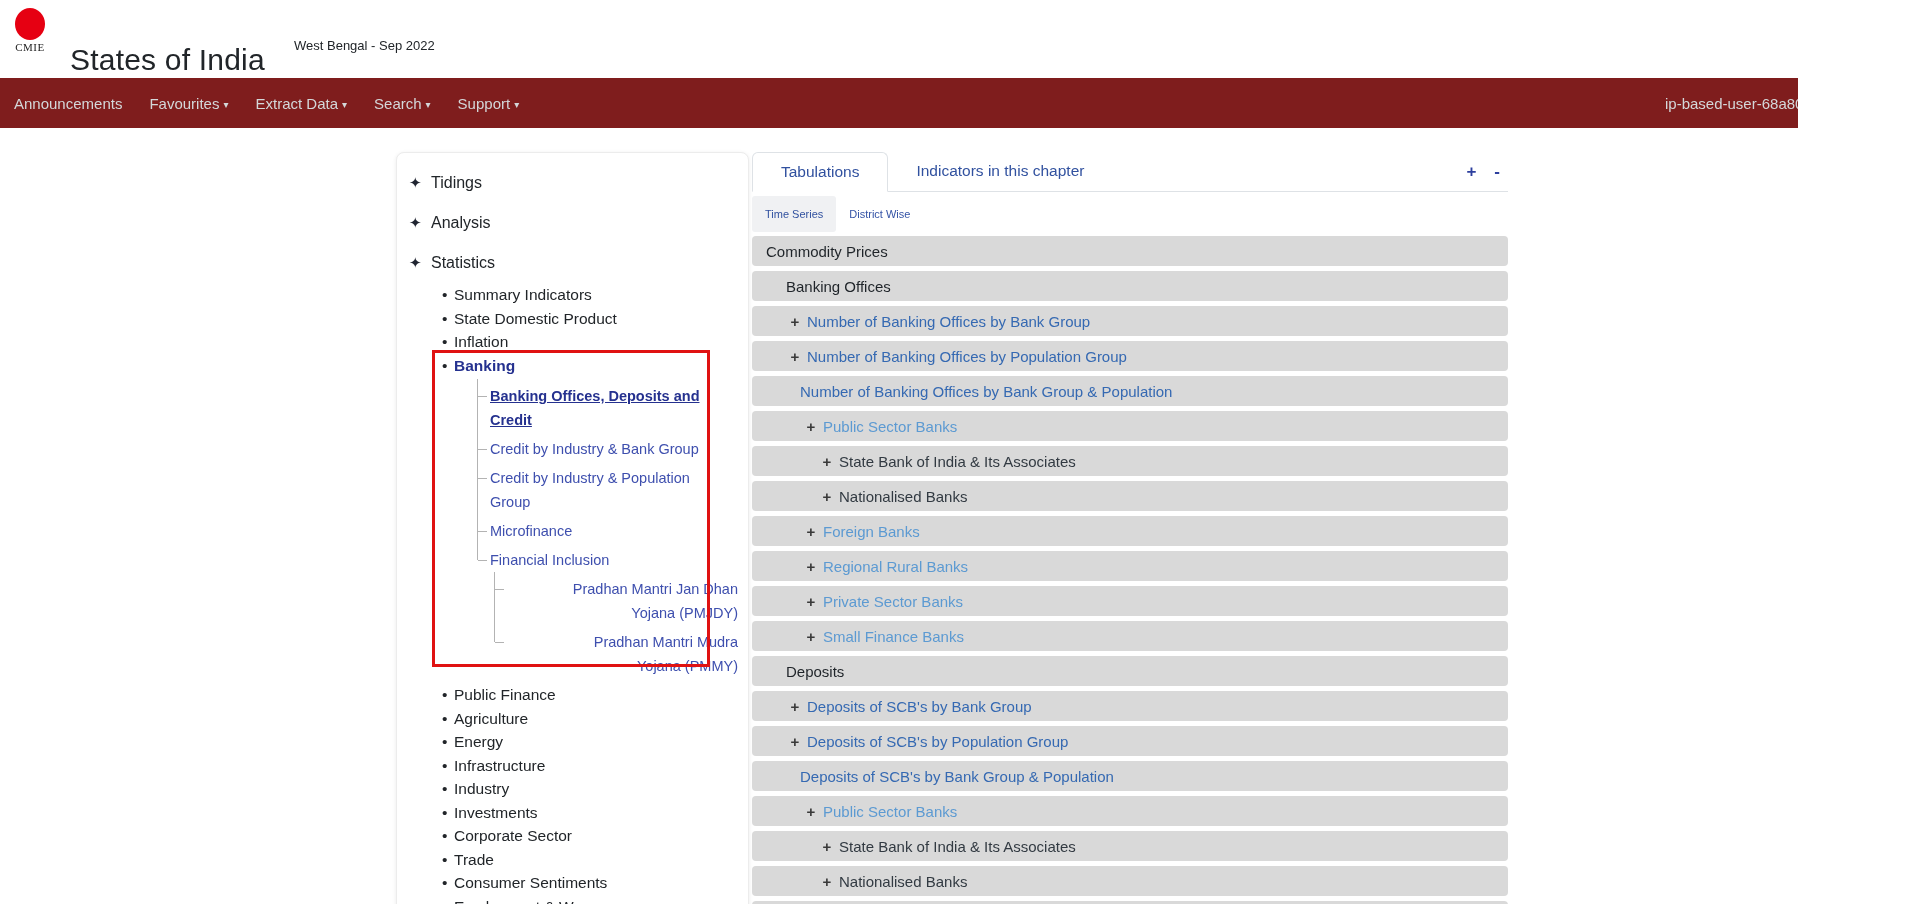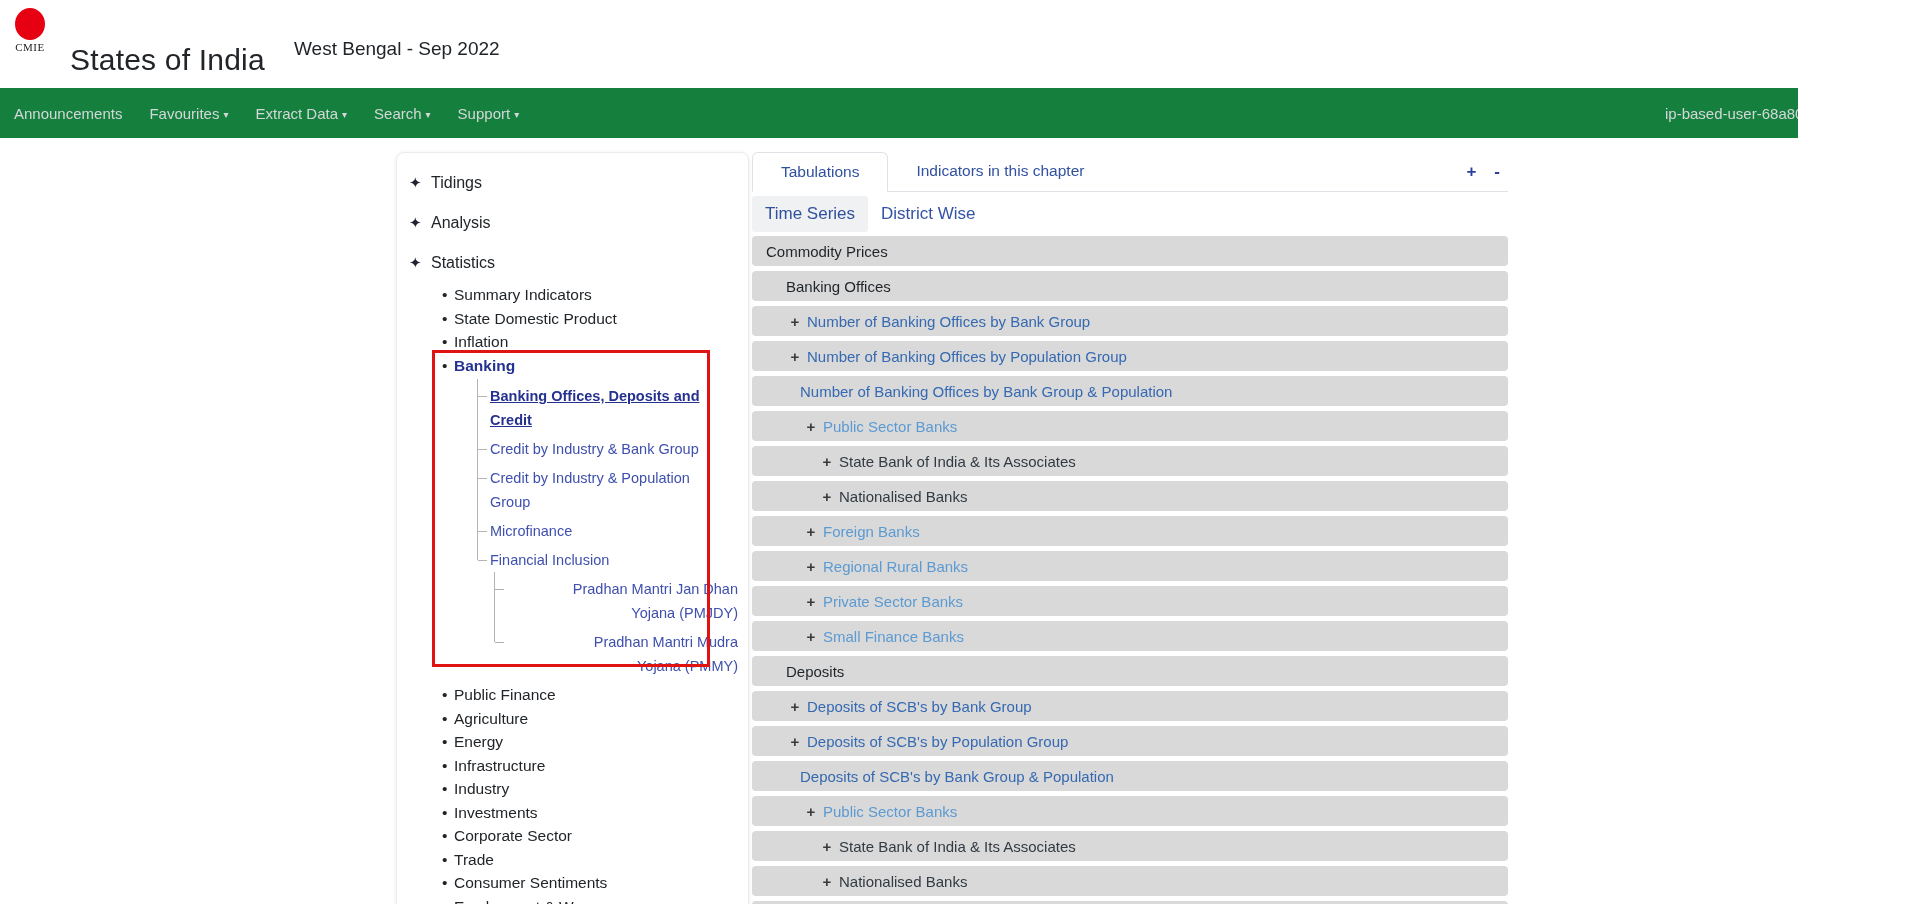--- a/index.html
+++ b/index.html
@@ -5,24 +5,24 @@
   * { box-sizing: border-box; margin: 0; padding: 0; }
   body { background:#fff; font-family:"Liberation Sans", sans-serif; }
   .page { position:relative; width:1798px; height:904px; overflow:hidden; background:#fff; }
 
   
   .brand { position:absolute; left:0; top:0; width:100%; height:78px; background:#fff; }
   .logo { position:absolute; left:13px; top:8px; width:34px; text-align:center; cursor:pointer; }
   .logo-dot { width:30px; height:32px; background:#e60012; border-radius:50%; margin:0 auto; }
   .logo-text { font-family:"Liberation Serif", serif; font-size:11px; color:#222; letter-spacing:.5px; margin-top:1px; }
   .page-title { position:absolute; left:70px; top:24px; font-size:30px; font-weight:500; color:#212529; letter-spacing:.2px;margin-top:19px; }
-  .page-subtitle { position:absolute; left:294px; top:38px; font-size:19px; color:#212529; }
-
-  
-  .navbar { position:absolute; left:0; top:88px; width:1903px; height:50px; background:#15803d; display:flex; align-items:center; padding:0 14px; }
+  .page-subtitle { position:absolute; left:294px; top:38px; font-size:13px; color:#212529; }
+
+  
+  .navbar { position:absolute; left:0; top:78px; width:1903px; height:50px; background:#7f1d1d; display:flex; align-items:center; padding:0 14px; }
   .nav-item { color:#d4d7d9; font-size:15px; margin-right:27px; cursor:pointer; text-decoration:none; white-space:nowrap; }
   .caret { font-size:10px; margin-left:4px; position:relative; top:-1px; }
   .nav-user { position:absolute; right:28px; color:#d4d7d9; font-size:15px; cursor:pointer; white-space:nowrap; }
 
   
   .sidebar-card { position:absolute; left:396px; top:152px; width:353px; height:790px; background:#fff;
                   border:1px solid #ececec; border-radius:8px; box-shadow:0 1px 4px rgba(0,0,0,.08); padding-top:10px; }
   .side-section { height:40px; line-height:40px; padding-left:12px; font-size:16px; color:#212529; cursor:pointer; }
   .star { display:inline-block; width:16px; margin-right:6px; color:#1f2430; font-size:15px; }
   .stat-list { list-style:none; padding-left:47px; padding-right:10px; }
@@ -44,21 +44,21 @@
   .red-box { position:absolute; left:432px; top:350px; width:278px; height:317px; border:3px solid #e01212; z-index:6; pointer-events:none; }
 
   
   .panel { position:absolute; left:752px; top:152px; width:756px; }
   .tabs-row { position:relative; display:flex; border-bottom:1px solid #dee2e6; height:40px; }
   .tab { font-size:15.5px; line-height:38px; padding:0 28px; color:#31519f; cursor:pointer; white-space:nowrap; }
   .tab.active { background:#fff; border:1px solid #dee2e6; border-bottom:1px solid #fff; border-radius:6px 6px 0 0; margin-bottom:-1px; }
   .font-controls { position:absolute; right:8px; top:0; line-height:40px; }
   .font-btn { color:#2d3f9e; font-size:17px; font-weight:bold; margin-left:18px; cursor:pointer; }
   .subtabs-row { display:flex; margin-top:4px; height:36px; }
-  .subtab { font-size:17px; line-height:36px; padding:0 13px; color:#3453a6; cursor:pointer; white-space:nowrap; }
+  .subtab { font-size:11px; line-height:36px; padding:0 13px; color:#3453a6; cursor:pointer; white-space:nowrap; }
   .subtab.active { background:#f0f1f3; border-radius:3px; color:#31519f; }
   .rows { margin-top:4px; }
   .bar { height:30px; margin-bottom:5px; background:#d9d9d9; border-radius:4px; display:flex; align-items:center; font-size:15px; }
   .bar .plus { width:10px; margin-right:7px; color:#3a3a3a; font-weight:bold; text-align:center; cursor:pointer; flex:none; }
   .bar .lbl { white-space:nowrap; }
   .k-header .lbl { color:#1f2429; cursor:default; }
   .k-link .lbl { color:#3569b2; cursor:pointer; }
   .k-sublink .lbl { color:#5c9ad2; cursor:pointer; }
   .k-dark .lbl { color:#323a42; cursor:pointer; }
   .lvl0 { padding-left:14px; } .lvl1 { padding-left:34px; } .lvl2 { padding-left:38px; }

